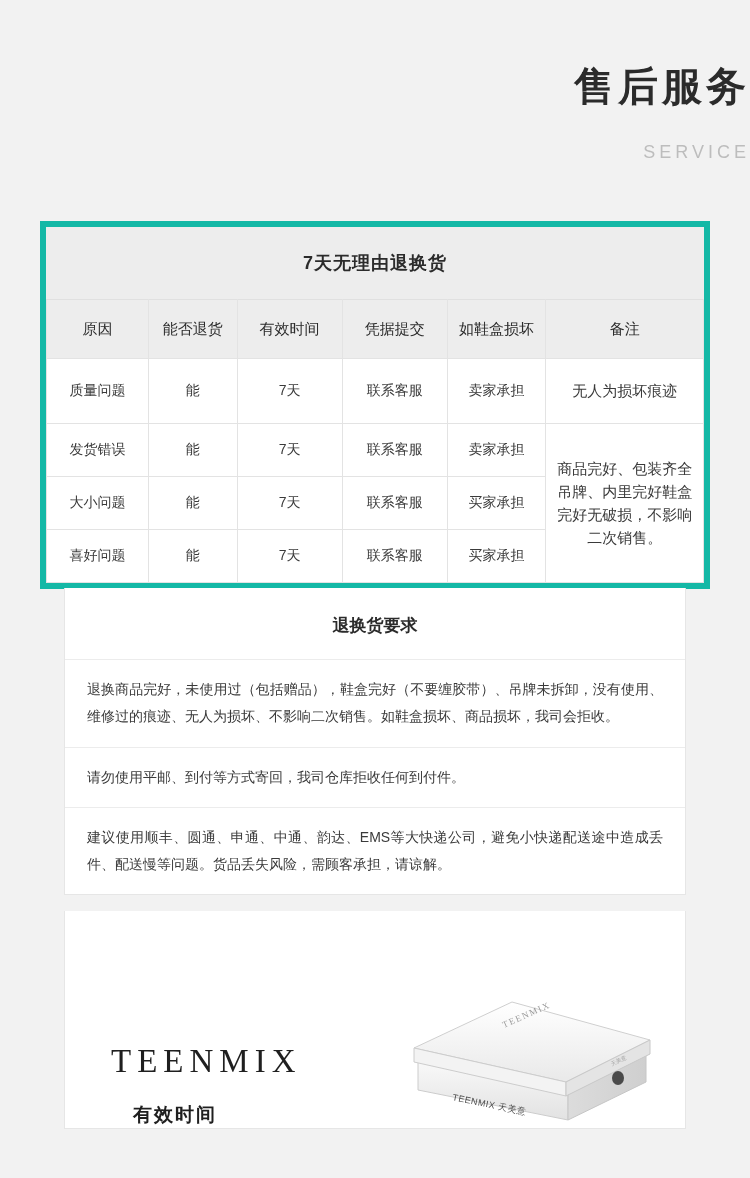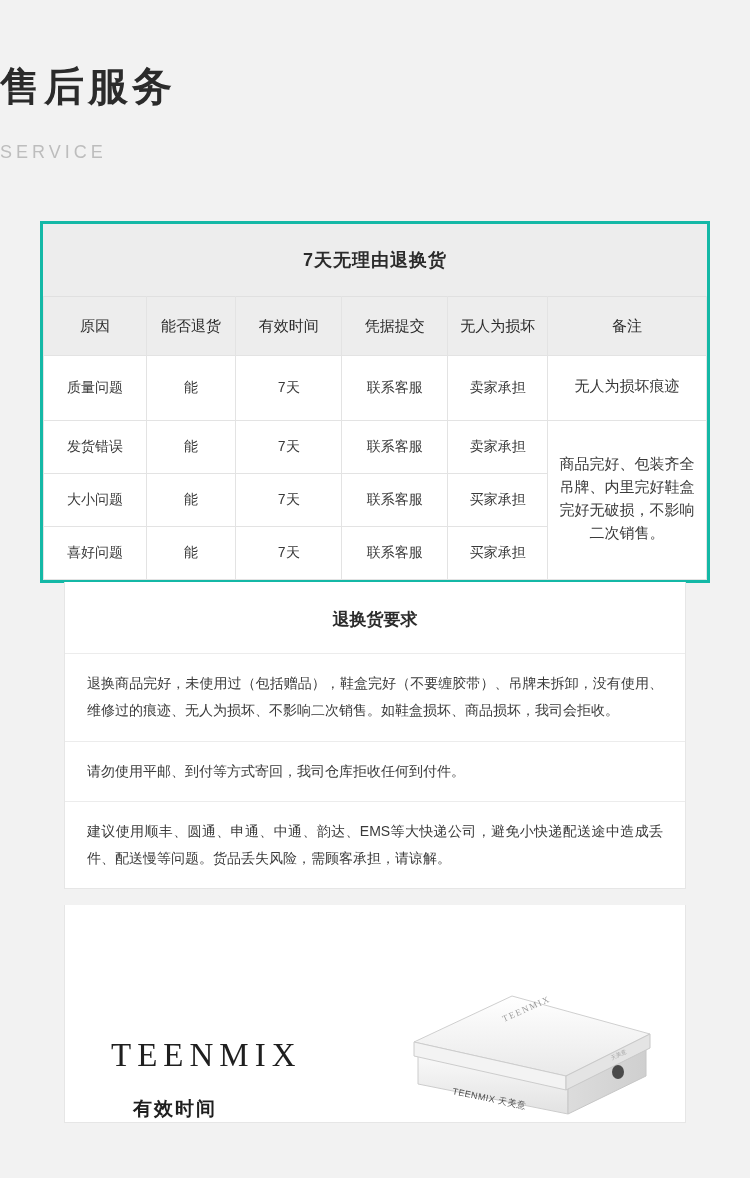--- a/index.html
+++ b/index.html
@@ -17,42 +17,42 @@
   .page {
     width: 750px;
     min-height: 1178px;
     position: relative;
     box-sizing: border-box;
   }
 
   
   .header {
     padding-top: 62px;
-    text-align: left;
+    text-align: right;
   }
   .header .title {
     font-size: 40px;
     font-weight: bold;
     letter-spacing: 4px;
     color: #2b2b2b;
     line-height: 1.2;
   }
   .header .subtitle {
     margin-top: 32px;
     font-size: 18px;
     letter-spacing: 4px;
     color: #bdbdbd;
     font-weight: normal;
   }
 
   
   .table-wrap {
     margin: 58px 40px 0 40px;
     background: #7dd3fc;
-    border: 3px solid #14b8a6;
+    border: 6px solid #14b8a6;
     box-sizing: border-box;
   }
   .table-banner {
     height: 72px;
     line-height: 72px;
     text-align: center;
     font-size: 18px;
     font-weight: bold;
     color: #2b2b2b;
     letter-spacing: 1px;
@@ -77,21 +77,20 @@
     background: #ededed;
     height: 58px;
     font-weight: normal;
     font-size: 15px;
     color: #2b2b2b;
     border-top: 1px solid #e0e0e0;
   }
   table.policy tbody td {
     height: 52px;
     background: #fff;
-    font-family: Liberation Mono, monospace;
   }
   table.policy td.note-cell {
     font-size: 15px;
     line-height: 1.55;
     padding: 6px 10px;
     text-align: center;
   }
   col.c-reason   { width: 15.5%; }
   col.c-return   { width: 13.5%; }
   col.c-time     { width: 16%;   }
@@ -192,21 +191,21 @@
         <col class="c-proof">
         <col class="c-postage">
         <col class="c-note">
       </colgroup>
       <thead>
         <tr>
           <th>原因</th>
           <th>能否退货</th>
           <th>有效时间</th>
           <th>凭据提交</th>
-          <th>无人为损坏</th>
+          <th>如鞋盒损坏</th>
           <th>备注</th>
         </tr>
       </thead>
       <tbody>
         <tr>
           <td>质量问题</td>
           <td>能</td>
           <td>7天</td>
           <td>联系客服</td>
           <td>卖家承担</td>

